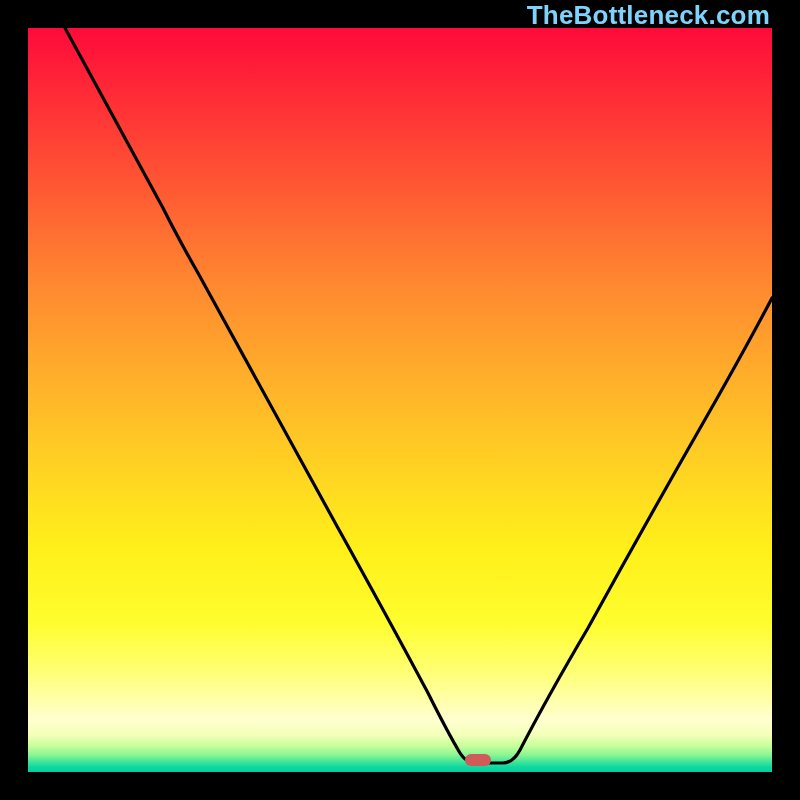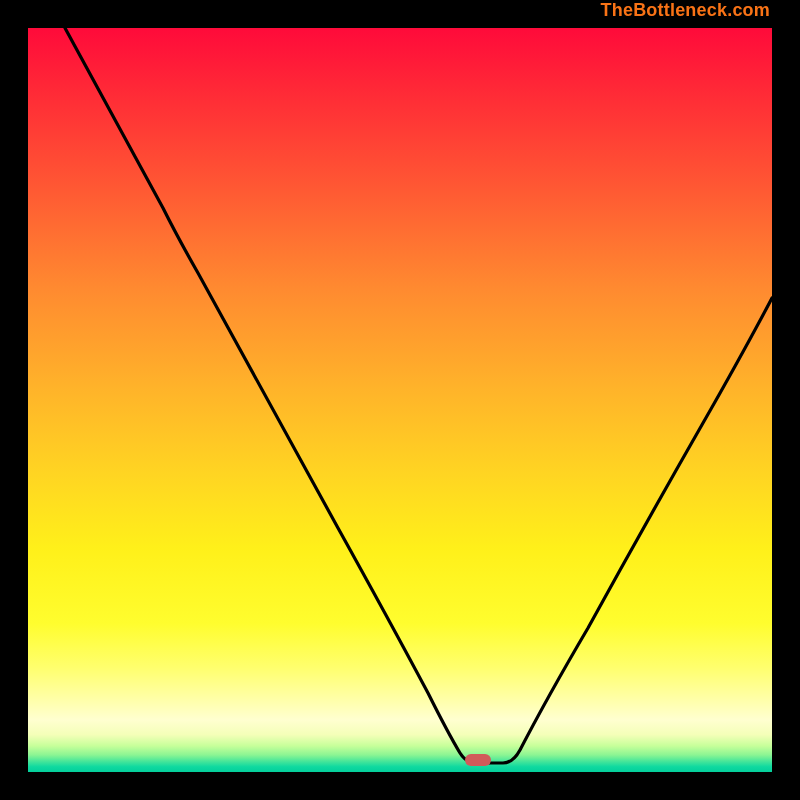--- a/index.html
+++ b/index.html
@@ -59,22 +59,22 @@
     position: absolute;
     left: 0;
     top: 0;
     width: 744px;
     height: 744px;
   }
   .watermark {
     position: absolute;
     top: 0px;
     right: 30px;
-    color: #f97316;
-    font-size: 18px;
+    color: #7dd3fc;
+    font-size: 26px;
     font-weight: 600;
     letter-spacing: 0.2px;
     user-select: none;
     text-align: center;
   }
 </style>
 </head>
 <body>
 
 <div class="frame">

